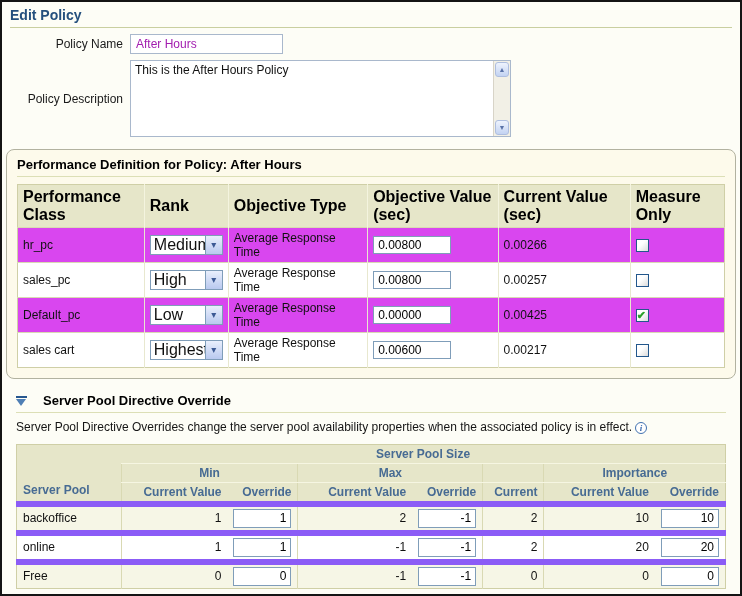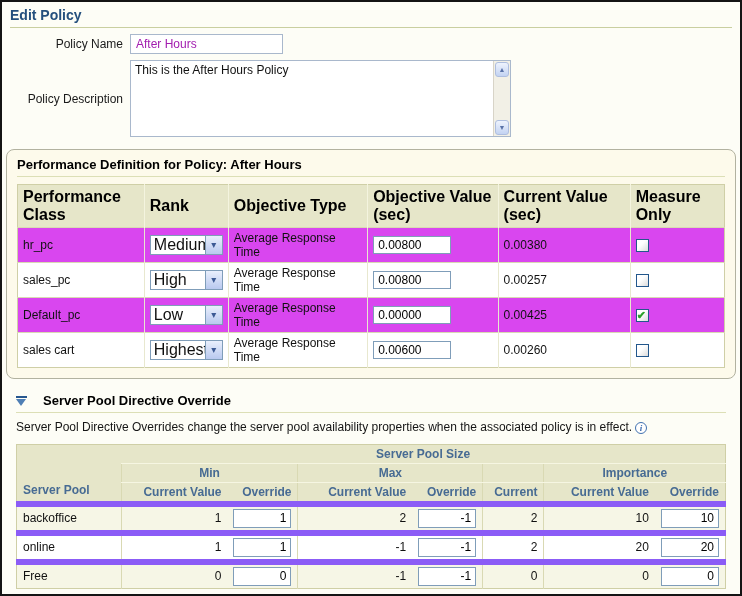--- a/index.html
+++ b/index.html
@@ -193,21 +193,21 @@
         <tr class="band">
           <td>hr_pc</td>
           <td>
             <span class="xp-select">
               <span class="xp-lbl">Medium</span>
               <span class="xp-arrow">▾</span>
             </span>
           </td>
           <td>Average Response Time</td>
           <td><input class="val-input" value="0.00800" style=""></td>
-          <td>0.00380</td>
+          <td>0.00266</td>
           <td><span class="checkbox" data-checked="false"></span></td>
         </tr>
         <tr>
           <td>sales_pc</td>
           <td>
             <span class="xp-select">
               <span class="xp-lbl">High</span>
               <span class="xp-arrow">▾</span>
             </span>
           </td>
@@ -232,21 +232,21 @@
         <tr>
           <td>sales cart</td>
           <td>
             <span class="xp-select">
               <span class="xp-lbl">Highest</span>
               <span class="xp-arrow">▾</span>
             </span>
           </td>
           <td>Average Response Time</td>
           <td><input class="val-input" value="0.00600" style=""></td>
-          <td>0.00260</td>
+          <td>0.00217</td>
           <td><span class="checkbox" data-checked="false"></span></td>
         </tr>
       </tbody>
     </table>
   </div>
 
   <div class="sp-section">
     <div class="sp-title-row">
       <span class="disclosure"></span>
       <span class="section-title">Server Pool Directive Override</span>

